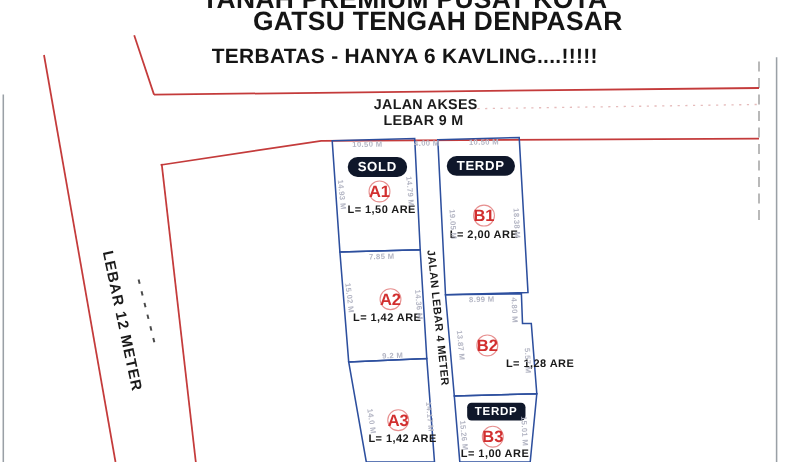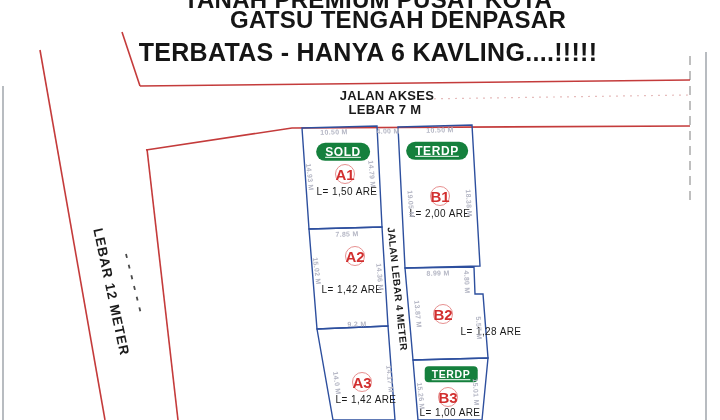--- a/index.html
+++ b/index.html
@@ -5,36 +5,36 @@
   html,body{margin:0;padding:0;background:#fff;}
   #canvas{
     position:relative;width:720px;height:420px;overflow:hidden;background:#fff;
     font-family:"Liberation Sans",sans-serif;
   }
   #plan-svg{position:absolute;left:0;top:0;}
   .lbl{position:absolute;transform:translate(-50%,-50%);white-space:nowrap;line-height:1;}
   .headline{color:#151515;font-weight:800;letter-spacing:.3px;}
   .h1{font-size:24px;}
   .h2{font-size:24px;}
-  .h3{font-size:25px;}
+  .h3{font-size:19px;}
   .roadlbl{color:#1a1a1a;font-weight:800;font-size:13px;letter-spacing:.3px;}
   .rot{transform-origin:center;}
   .badge{
     position:absolute;transform:translate(-50%,-50%);
-    background:#15803d;color:#fff;font-weight:800;font-size:12px;
-    padding:2px 9px;border-radius:9px;letter-spacing:.6px;line-height:1.2;text-decoration:underline;
+    background:#0f172a;color:#fff;font-weight:800;font-size:12px;
+    padding:2px 9px;border-radius:9px;letter-spacing:.6px;line-height:1.2;
   }
   .badge.square{border-radius:4px;font-size:10.5px;padding:1.5px 7px;}
   .pc{
     position:absolute;transform:translate(-50%,-50%);
     width:18px;height:18px;border-radius:50%;border:1.4px solid #e79090;
     color:#d22f2f;font-weight:800;font-size:15px;
     display:flex;align-items:center;justify-content:center;background:rgba(255,255,255,.6);
   }
-  .area{color:#1a1a1a;font-weight:400;font-size:10px;letter-spacing:.4px;}
+  .area{color:#1a1a1a;font-weight:700;font-size:10px;letter-spacing:.4px;}
   .dim{color:#b4b6c4;font-weight:700;font-size:7px;letter-spacing:.3px;}
 </style>
 </head>
 <body>
 
 <div id="canvas">
 
   <svg id="plan-svg" width="720" height="420" viewBox="0 0 720 420">
 
     <line x1="3" y1="86" x2="3" y2="420" stroke="#9aa0a6" stroke-width="1.4"></line>
@@ -58,30 +58,30 @@
     <polygon points="398,127 472,125 480,266 405,268" fill="none" stroke="#2d4f9e" stroke-width="1.4"></polygon>
     <polygon points="405,268 474,267 475,294 483,294 488,358 413,360" fill="none" stroke="#2d4f9e" stroke-width="1.4"></polygon>
     <polygon points="413,360 488,358 482,420 418,420" fill="none" stroke="#2d4f9e" stroke-width="1.4"></polygon>
   </svg>
 
   <div class="lbl headline h1" style="left:368px;top:0px;">TANAH PREMIUM PUSAT KOTA</div>
   <div class="lbl headline h2" style="left:368px;top:20px;margin-left:30px;">GATSU TENGAH DENPASAR</div>
   <div class="lbl headline h3" style="left:368px;top:52px;">TERBATAS - HANYA 6 KAVLING....!!!!!</div>
 
   <div class="lbl roadlbl" style="left:387px;top:95px;">JALAN AKSES</div>
-  <div class="lbl roadlbl" style="left:385px;top:109px;">LEBAR 7 M</div>
+  <div class="lbl roadlbl" style="left:385px;top:109px;">LEBAR 9 M</div>
   <div class="lbl roadlbl rot" style="left:111px;top:292px;transform:translate(-50%,-50%) rotate(78deg);font-size:13.5px;letter-spacing:1px;">LEBAR 12 METER</div>
   <div class="lbl roadlbl rot" style="left:397px;top:289px;transform:translate(-50%,-50%) rotate(84deg);font-size:10px;letter-spacing:.4px;">JALAN LEBAR 4 METER</div>
 
   <div class="badge" style="left:343px;top:152px;">SOLD</div>
   <div class="badge" style="left:437px;top:151px;">TERDP</div>
   <div class="badge square" style="left:451px;top:374px;">TERDP</div>
 
   <div class="pc" style="left:345px;top:174px;">A1</div>
-  <div class="pc" style="left:355px;top:256px;">A2</div>
+  <div class="pc" style="left:355px;top:272px;">A2</div>
   <div class="pc" style="left:362px;top:382px;text-align:center;">A3</div>
   <div class="pc" style="left:440px;top:196px;">B1</div>
   <div class="pc" style="left:443px;top:314px;">B2</div>
   <div class="pc" style="left:448px;top:397px;">B3</div>
 
   <div class="lbl area" style="left:347px;top:192px;">L= 1,50 ARE</div>
   <div class="lbl area" style="left:352px;top:290px;">L= 1,42 ARE</div>
   <div class="lbl area" style="left:366px;top:400px;">L= 1,42 ARE</div>
   <div class="lbl area" style="left:440px;top:214px;">L= 2,00 ARE</div>
   <div class="lbl area" style="left:447px;top:332px;margin-left:44px;">L= 1,28 ARE</div>

